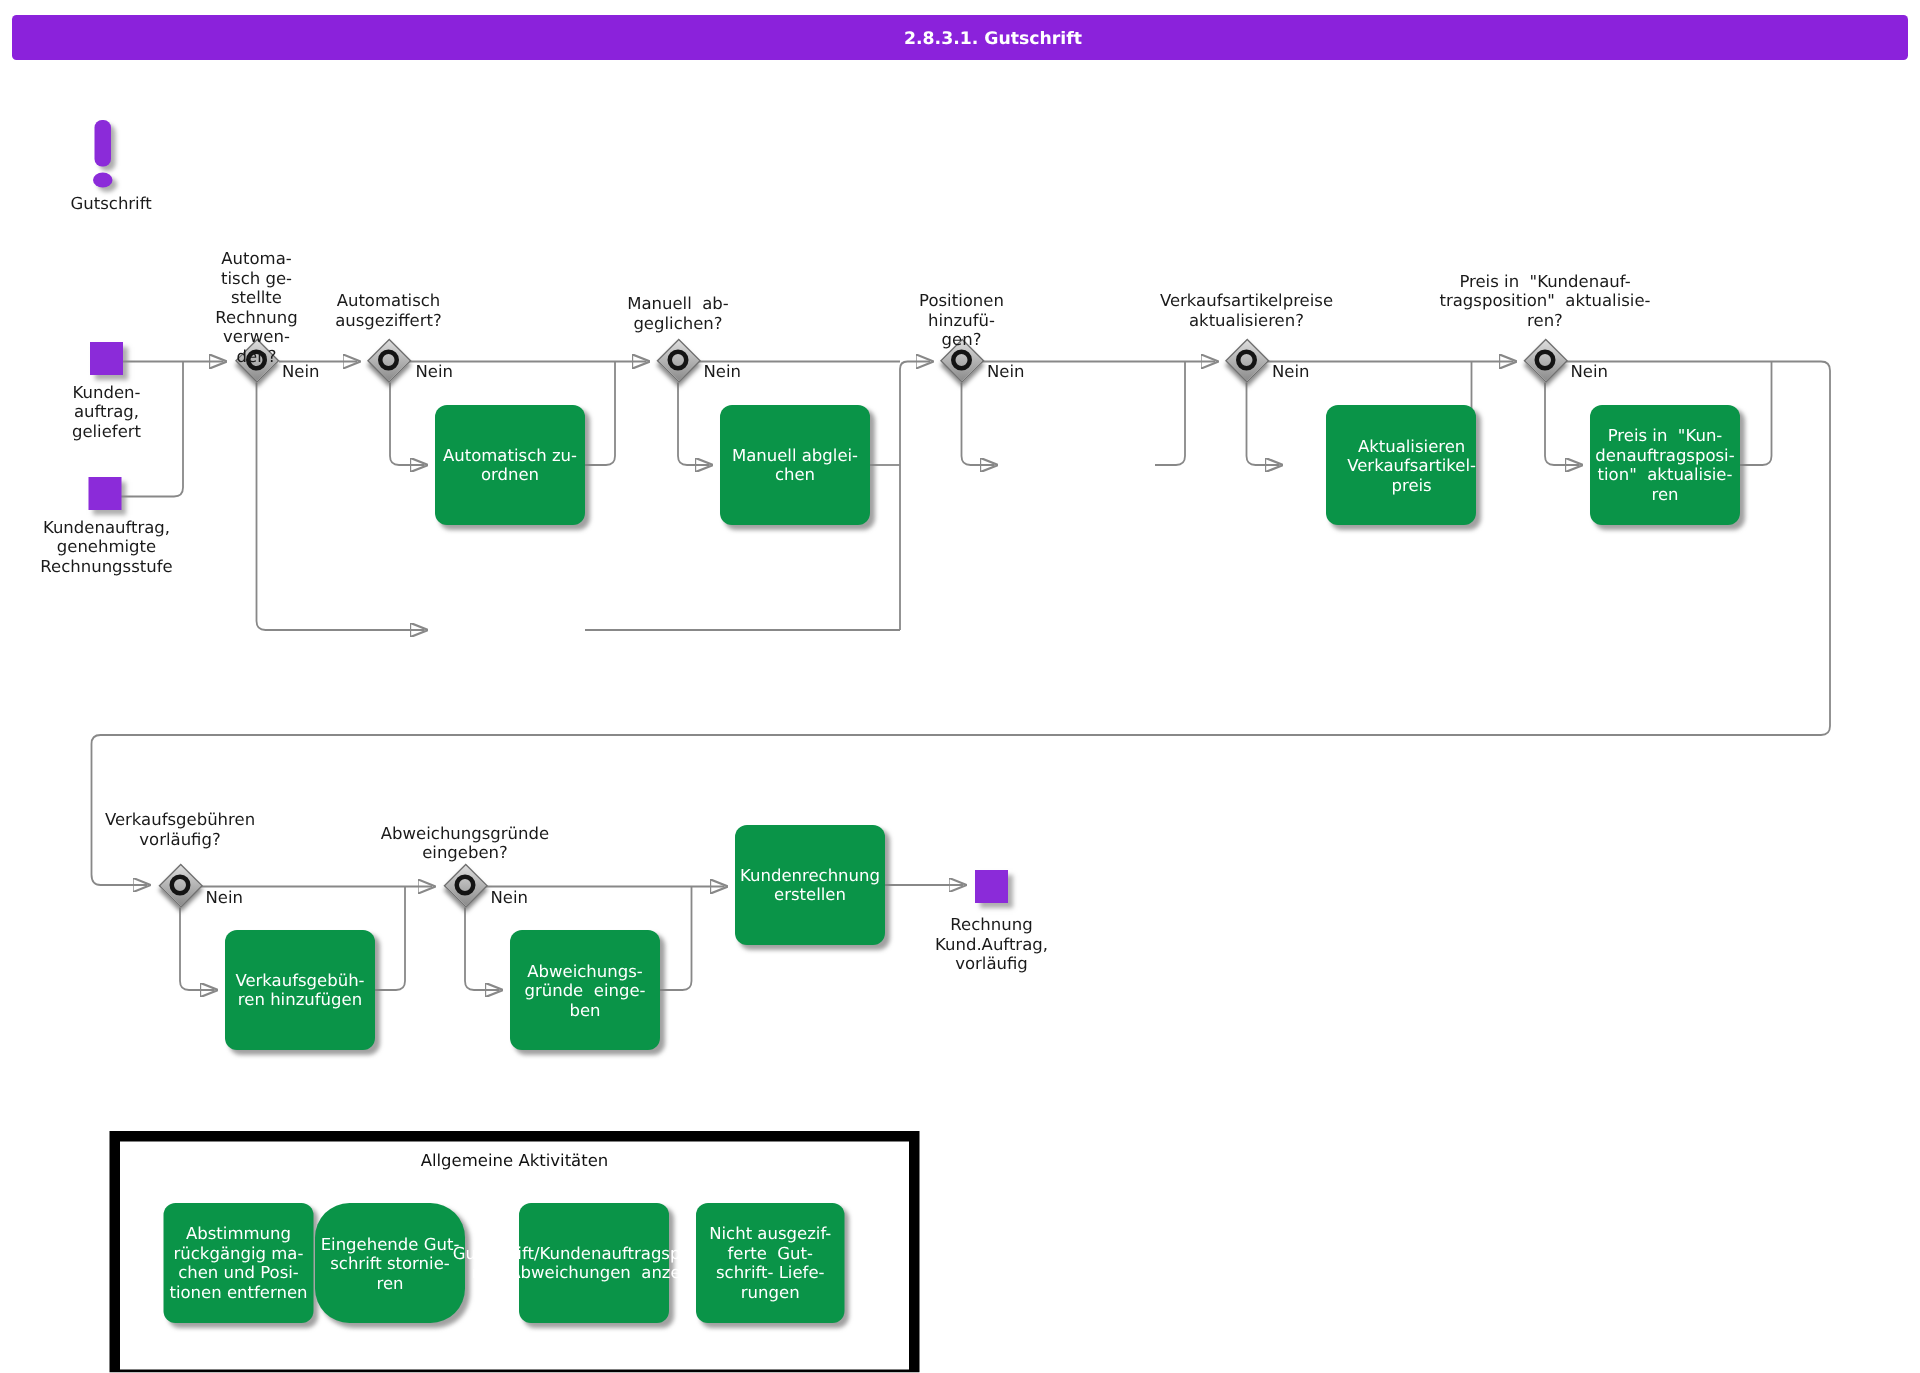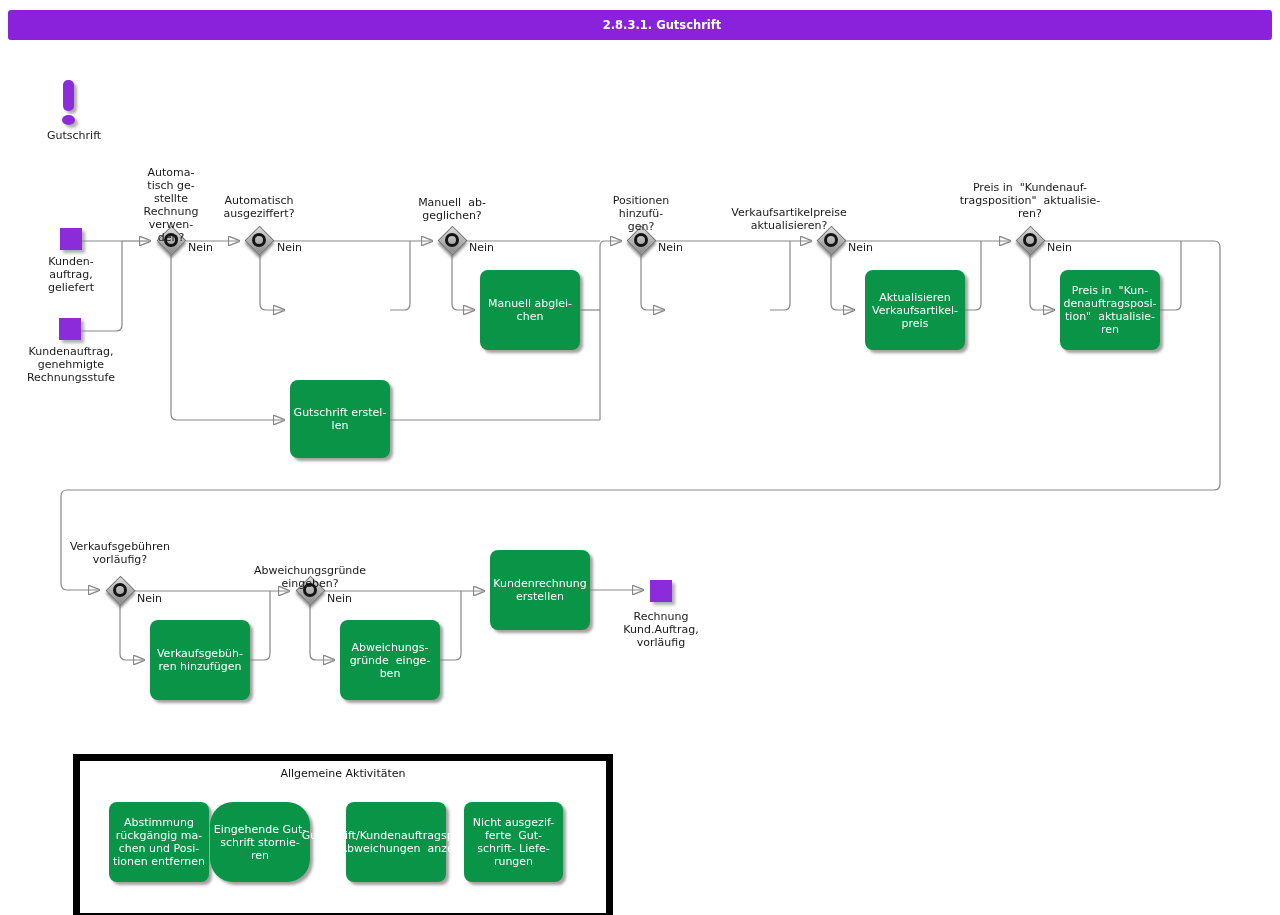--- a/index.html
+++ b/index.html
@@ -149,21 +149,21 @@
   </div>
   <div class="flabel" style="left:601px;top:194px;width:80px;">Positionen
 hinzufü-
 gen?</div>
   <div class="nein" style="left:658px;top:225px;">Nein</div>
 
   <div class="gw" style="left:817px;top:226px;">
     <div class="diamond"></div>
     <div class="ring"></div>
   </div>
-  <div class="flabel" style="left:709px;top:194px;width:160px;margin-top:12px;">Verkaufsartikelpreise
+  <div class="flabel" style="left:751px;top:194px;width:160px;">Verkaufsartikelpreise
 aktualisieren?</div>
   <div class="nein" style="left:848px;top:225px;">Nein</div>
 
   <div class="gw" style="left:1016px;top:226px;">
     <div class="diamond"></div>
     <div class="ring"></div>
   </div>
   <div class="flabel" style="left:925px;top:181px;width:210px;">Preis in  "Kundenauf-
 tragsposition"  aktualisie-
 ren?</div>
@@ -174,33 +174,33 @@
     <div class="ring"></div>
   </div>
   <div class="flabel" style="left:50px;top:540px;width:140px;">Verkaufsgebühren
 vorläufig?</div>
   <div class="nein" style="left:137px;top:576px;">Nein</div>
 
   <div class="gw" style="left:296px;top:576px;">
     <div class="diamond"></div>
     <div class="ring"></div>
   </div>
-  <div class="flabel" style="left:235px;top:564px;width:150px;">Abweichungsgründe
+  <div class="flabel" style="left:235px;top:549px;width:150px;">Abweichungsgründe
 eingeben?</div>
   <div class="nein" style="left:327px;top:576px;">Nein</div>
 
+  <div class="act" style="left:290px;top:270px;">
+    <span class="lbl">Automatisch zu-
+ordnen</span>
+  </div>
   <div class="act" style="left:480px;top:270px;">
     <span class="lbl">Manuell abglei-
 chen</span>
   </div>
-  <div class="act" style="left:290px;top:380px;height:78px;">
-    <span class="lbl">Gutschrift erstel-
-len</span>
-  </div>
-  <div class="act" style="left:865px;top:270px;">
+  <div class="act" style="left:884px;top:270px;justify-content:flex-end;">
     <span class="lbl">Aktualisieren
 Verkaufsartikel-
 preis</span>
   </div>
   <div class="act" style="left:1060px;top:270px;">
     <span class="lbl">Preis in  "Kun-
 denauftragsposi-
 tion"  aktualisie-
 ren</span>
   </div>

